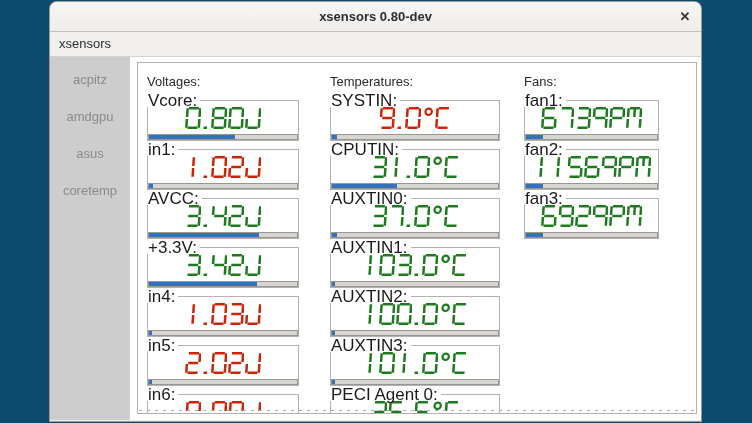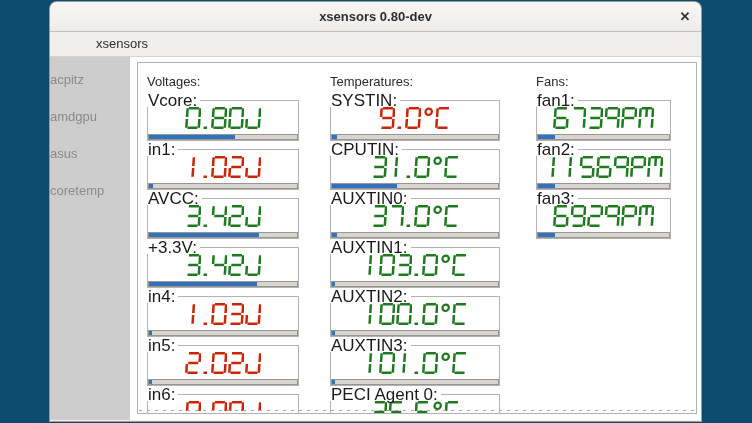--- a/index.html
+++ b/index.html
@@ -10,24 +10,24 @@
             background:#f1f0ee; border-radius:7px 7px 0 0; box-shadow:0 0 0 1px #9d9b98; }
   .titlebar { position:relative; height:30px; background:linear-gradient(#f7f6f5,#efedeb);
               border-bottom:1px solid #c3c0bc; border-radius:7px 7px 0 0; }
   .title { position:absolute; left:0; right:0; top:0; height:30px; line-height:30px;
            text-align:center; font-weight:bold; font-size:13px; color:#2d2d2d; }
   .close-btn { position:absolute; right:6px; top:5px; width:20px; height:20px; border:none;
                background:transparent; font-size:13px; font-weight:bold; color:#35322e;
                cursor:pointer; line-height:20px; text-align:center; font-family:"Liberation Sans",sans-serif; }
   .tabrow { position:relative; height:25px; background:#f0efed; border-bottom:1px solid #d5d2cf; }
   .tab { display:inline-block; height:25px; line-height:24px; padding:0 9px; font-size:13px;
-         color:#2d2d2d;margin-left:37px; }
+         color:#2d2d2d; }
   .body { position:relative; height:363px; display:flex; }
   .sidebar { width:80px; background:#cdcdcd; padding-top:4px; position:relative; flex:none; }
-  .side-item { position:relative; height:37px; line-height:37px; 
+  .side-item { position:relative; height:37px; line-height:37px; text-align:center;
                font-size:13px; color:#8a8a8a; cursor:pointer; }
   .side-item.selected { background:#ffffff; color:#1a1a1a; }
   .sel-indicator { position:absolute; right:0; top:2px; width:3px; height:33px; }
   .content { position:relative; flex:1; background:#ffffff; }
   .viewport { position:absolute; left:7px; right:4px; top:5px; bottom:6px;
               border:1px solid #b4b2af; background:#fff; overflow:hidden; }
   .undershoot { position:absolute; left:1px; right:1px; bottom:2px; height:1px; z-index:9;
                 background:repeating-linear-gradient(90deg,#a9a7a4 0 3px,transparent 3px 8px); }
   .col { position:absolute; top:11px; }
   .col-header { height:20px; text-align:left; font-size:13px; color:#2a2a2a; }
@@ -791,21 +791,21 @@
                     <g transform="translate(1,0) skewX(-4)">
                       <rect x="3" y="0" width="10" height="2.5" fill="#1e7a1e"></rect>
                       <rect x="0.5" y="1.3" width="2.5" height="8.8" fill="#1e7a1e"></rect>
                       <rect x="0.5" y="11.9" width="2.5" height="8.8" fill="#1e7a1e"></rect>
                       <rect x="3" y="19.5" width="10" height="2.5" fill="#1e7a1e"></rect>
                     </g>
                   </svg>
                 </div>
               </div>
             </div>
-            <div class="col" style="left: 398px; width: 135px;">
+            <div class="col" style="left: 386px; width: 135px;">
               <div class="col-header">Fans:</div>
               <div class="sensor">
                 <div class="frame"></div>
                 <div class="pbar">
                   <div class="pfill" style="width: 13%; background: rgb(51, 115, 189);"></div>
                 </div>
                 <div class="sensor-label">fan1:</div>
                 <div class="lcd" aria-label="673RPM">
                   <svg width="16" height="22" viewBox="0 0 16 22">
                     <g transform="translate(1,0) skewX(-4)">

